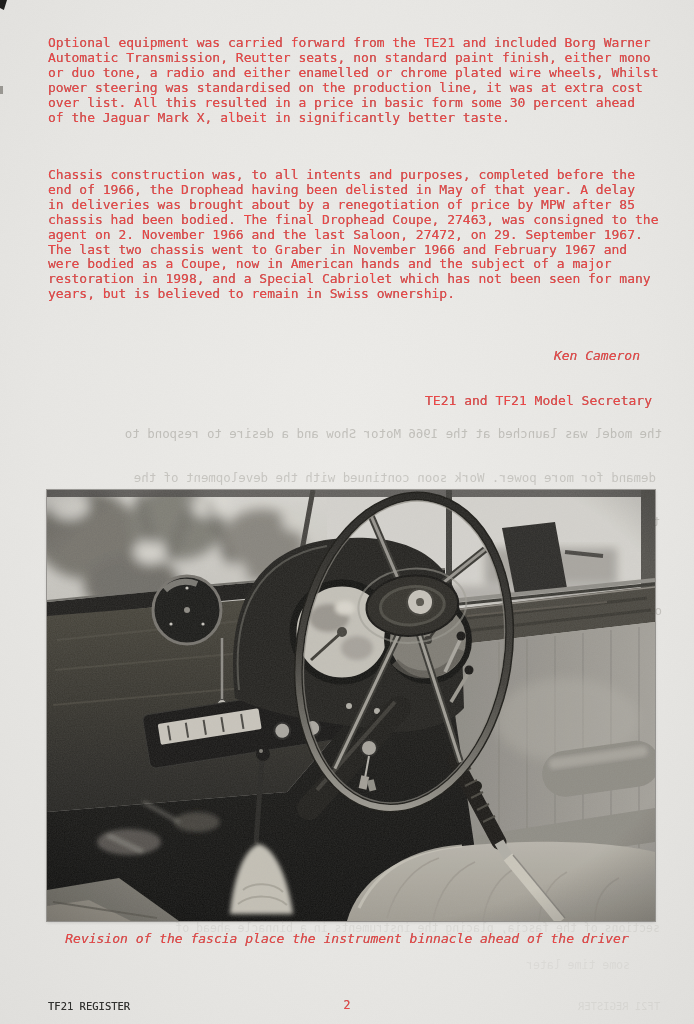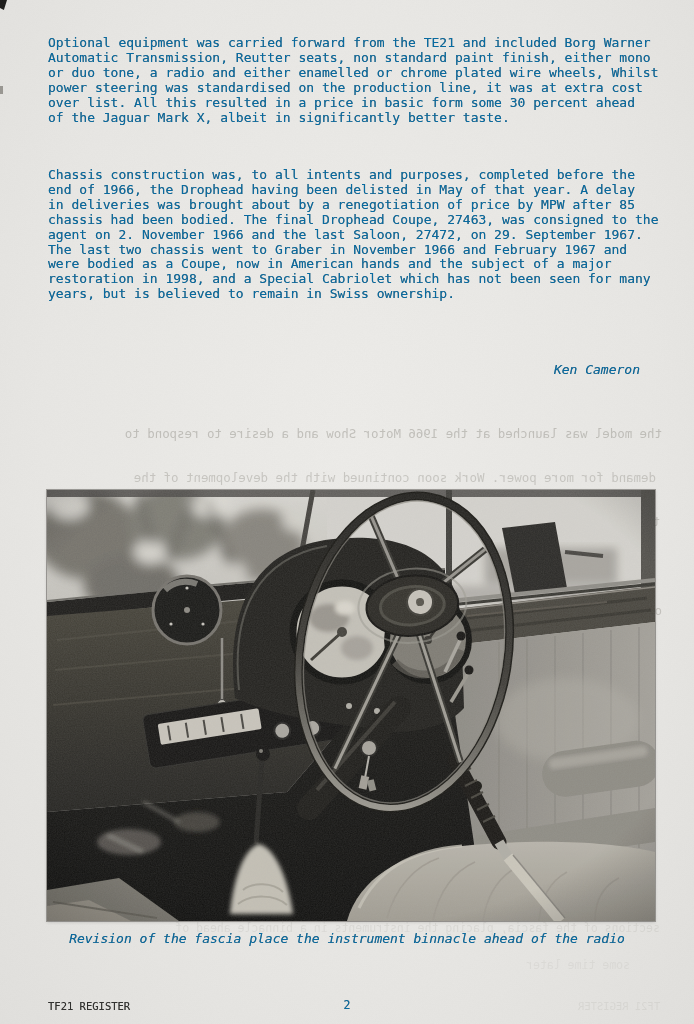--- a/index.html
+++ b/index.html
@@ -3,26 +3,26 @@
 <meta charset="utf-8">
 <style>
   html,body{margin:0;padding:0;}
   body{
     width:694px;height:1024px;position:relative;overflow:hidden;
     background:radial-gradient(ellipse at 50% 42%, #edecE9 0%, #e8e7e4 62%, #e1e0dd 100%);
     font-family:"DejaVu Sans Mono","Liberation Mono",monospace;
   }
   .tw{
     position:absolute;white-space:pre;
-    font-size:13px;line-height:14.9px;color:#0369a1;
+    font-size:13px;line-height:14.9px;color:#ef4444;
     text-shadow:0 0 .45px rgba(45,45,43,.6);
   }
   #para1{left:48px;top:36px;}
   #para2{left:48px;top:168px;}
-  #byline{right:42px;top:333px;text-align:right;}
+  #byline{right:42px;top:319px;text-align:right;}
   #byline .name{font-style:italic;padding-right:12px;}
   .ghost{
     position:absolute;white-space:pre;color:#97958e;
     transform:scaleX(-1);filter:blur(.55px);
     font-size:12.4px;line-height:14.8px;
   }
   #ghost-block{left:34px;top:397px;width:628px;text-align:left;}
   #ghost-block div{opacity:.5;}
   #ghost-block div:nth-child(2){opacity:.42;margin-left:6px;}
   #ghost-block div:nth-child(3){opacity:.46;margin-left:2px;}
@@ -61,20 +61,21 @@
 in deliveries was brought about by a renegotiation of price by MPW after 85
 chassis had been bodied. The final Drophead Coupe, 27463, was consigned to the
 agent on 2. November 1966 and the last Saloon, 27472, on 29. September 1967.
 The last two chassis went to Graber in November 1966 and February 1967 and
 were bodied as a Coupe, now in American hands and the subject of a major
 restoration in 1998, and a Special Cabriolet which has not been seen for many
 years, but is believed to remain in Swiss ownership.</div>
 
 <div class="tw" id="byline">
   <div class="name">Ken Cameron</div>
+  <div>TE21 and TF21 Model Secretary</div>
 </div>
 
 <div class="ghost" id="ghost-block">
   <div>the model was launched at the 1966 Motor Show and a desire to respond to</div>
   <div>demand for more power. Work soon continued with the development of the</div>
   <div>three litre unit. The experimental use of a five speed box with Laycock</div>
   <div>whilst endowing the car with a top speed approaching 120 m.p.h. was done</div>
   <div>on the grounds of cost. By this time, apparently, the company had decided</div>
   <div>be pressed to finance any further re-engineering of the TF by then in its</div>
 </div>
@@ -329,21 +330,21 @@
       <circle cx="366" cy="112" r="13" fill="#c9c5bc" stroke="#3d3b35" stroke-width="2"></circle>
       <circle cx="366" cy="112" r="4" fill="#55524a"></circle>
     </g>
   </g>
 
   <rect width="608" height="431" filter="url(#grain)" opacity=".26"></rect>
   <rect width="608" height="431" fill="url(#vig)"></rect>
 </svg>
 </div>
 
-<div class="tw" id="caption">Revision of the fascia place the instrument binnacle ahead of the radio</div>
+<div class="tw" id="caption">Revision of the fascia place the instrument binnacle ahead of the driver</div>
 
 <div class="tw" id="footer-left">TF21 REGISTER</div>
 <div class="tw" id="footer-page">2</div>
 
 <div id="corner-mark"></div>
 <div id="edge-mark"></div>
 
 <svg id="page-grain" width="694" height="1024" xmlns="http://www.w3.org/2000/svg">
   <filter id="pgrain">
       <feTurbulence type="fractalNoise" baseFrequency="0.9" numOctaves="2" seed="3"></feTurbulence>

